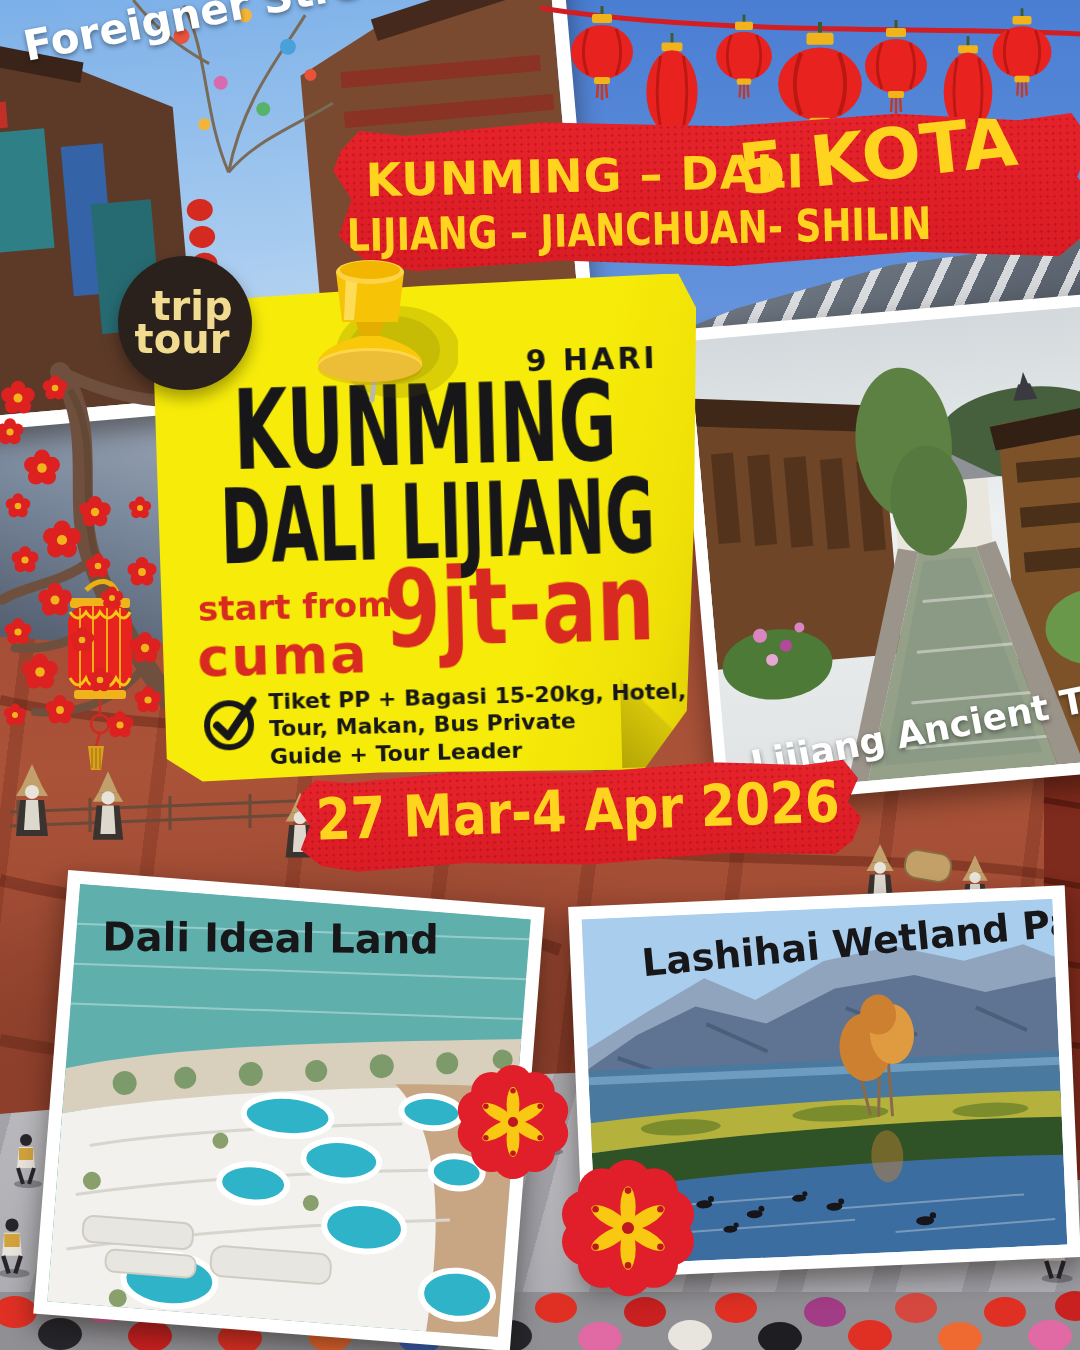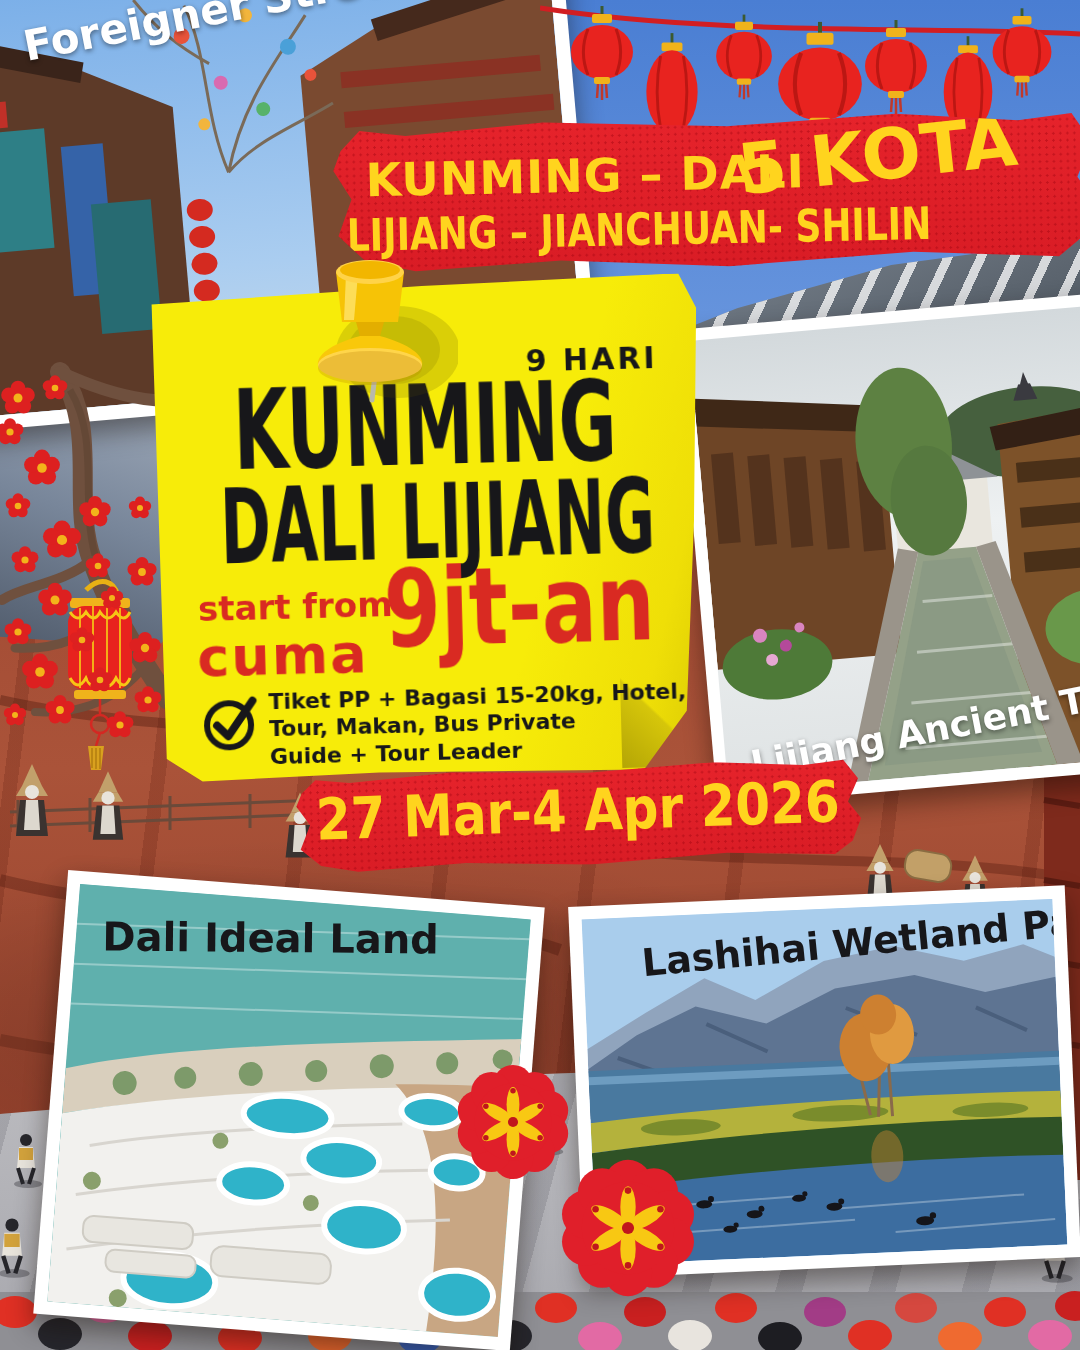--- a/index.html
+++ b/index.html
@@ -409,20 +409,24 @@
     <path d="M58,70 L86,70 L82,84 L62,84 Z" fill="#e3ae00"></path>
     <path d="M62,84 L82,84 C112,92 126,104 124,113 L20,113 C18,104 32,92 62,84 Z" fill="#f9c80a"></path>
     <ellipse cx="72" cy="113" rx="52" ry="17" fill="#ffd54a"></ellipse>
     <ellipse cx="72" cy="113" rx="52" ry="17" fill="rgba(180,120,0,.25)" transform="translate(0,3)"></ellipse>
     <path d="M38,20 L106,20 L100,70 L44,70 Z" fill="#f6c306"></path>
     <path d="M48,22 L60,22 L56,68 L46,68 Z" fill="#ffe36b" opacity=".8"></path>
     <ellipse cx="72" cy="20" rx="34" ry="12" fill="#ffd348"></ellipse>
     <ellipse cx="72" cy="18" rx="30" ry="9" fill="#f2b600"></ellipse>
   </svg>
 
+  <div class="abs logo">
+    <div class="l1">trip</div>
+    <div class="l2">tour</div>
+  </div>
 
   <div class="ribbon ribbon-date">
     <div class="yel date-text">27 Mar-4 Apr 2026</div>
   </div>
 
   <div class="card card-dl">
     <div class="card-inner">
       <svg width="452" height="419" viewBox="0 0 452 419">
         <rect width="452" height="419" fill="#5fb0ad"></rect>
         <g stroke="rgba(255,255,255,.35)" stroke-width="2">

